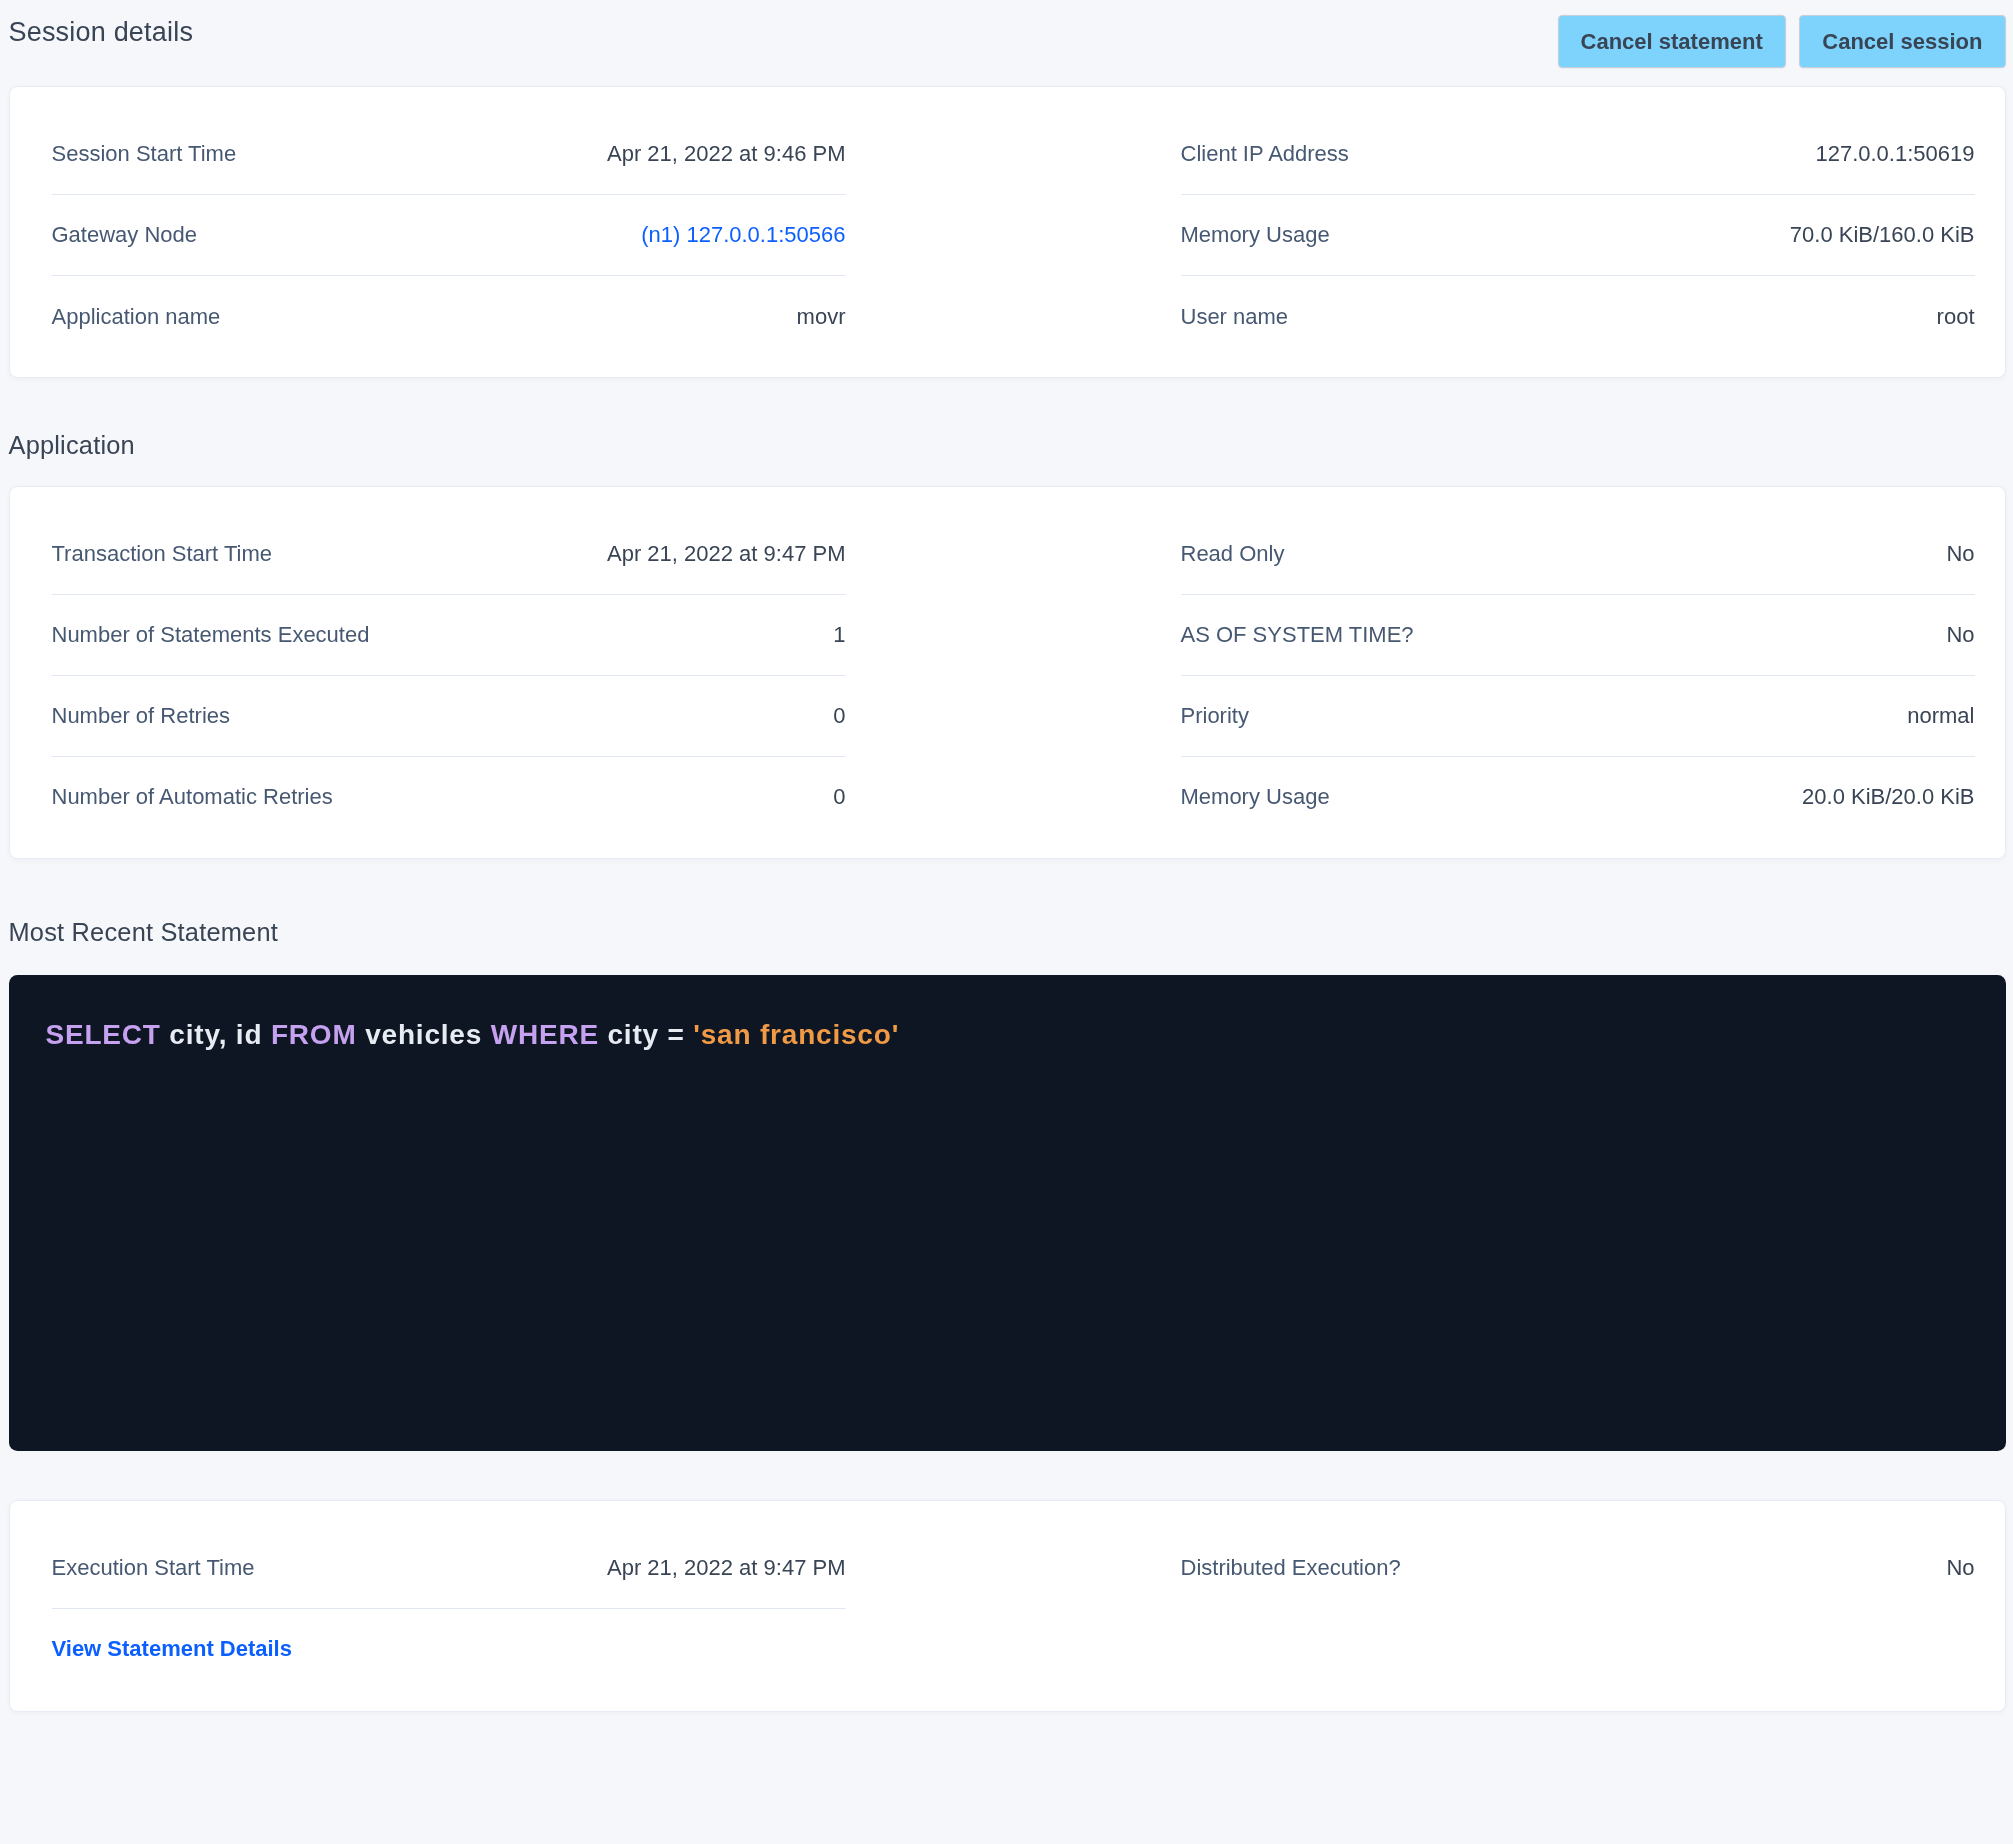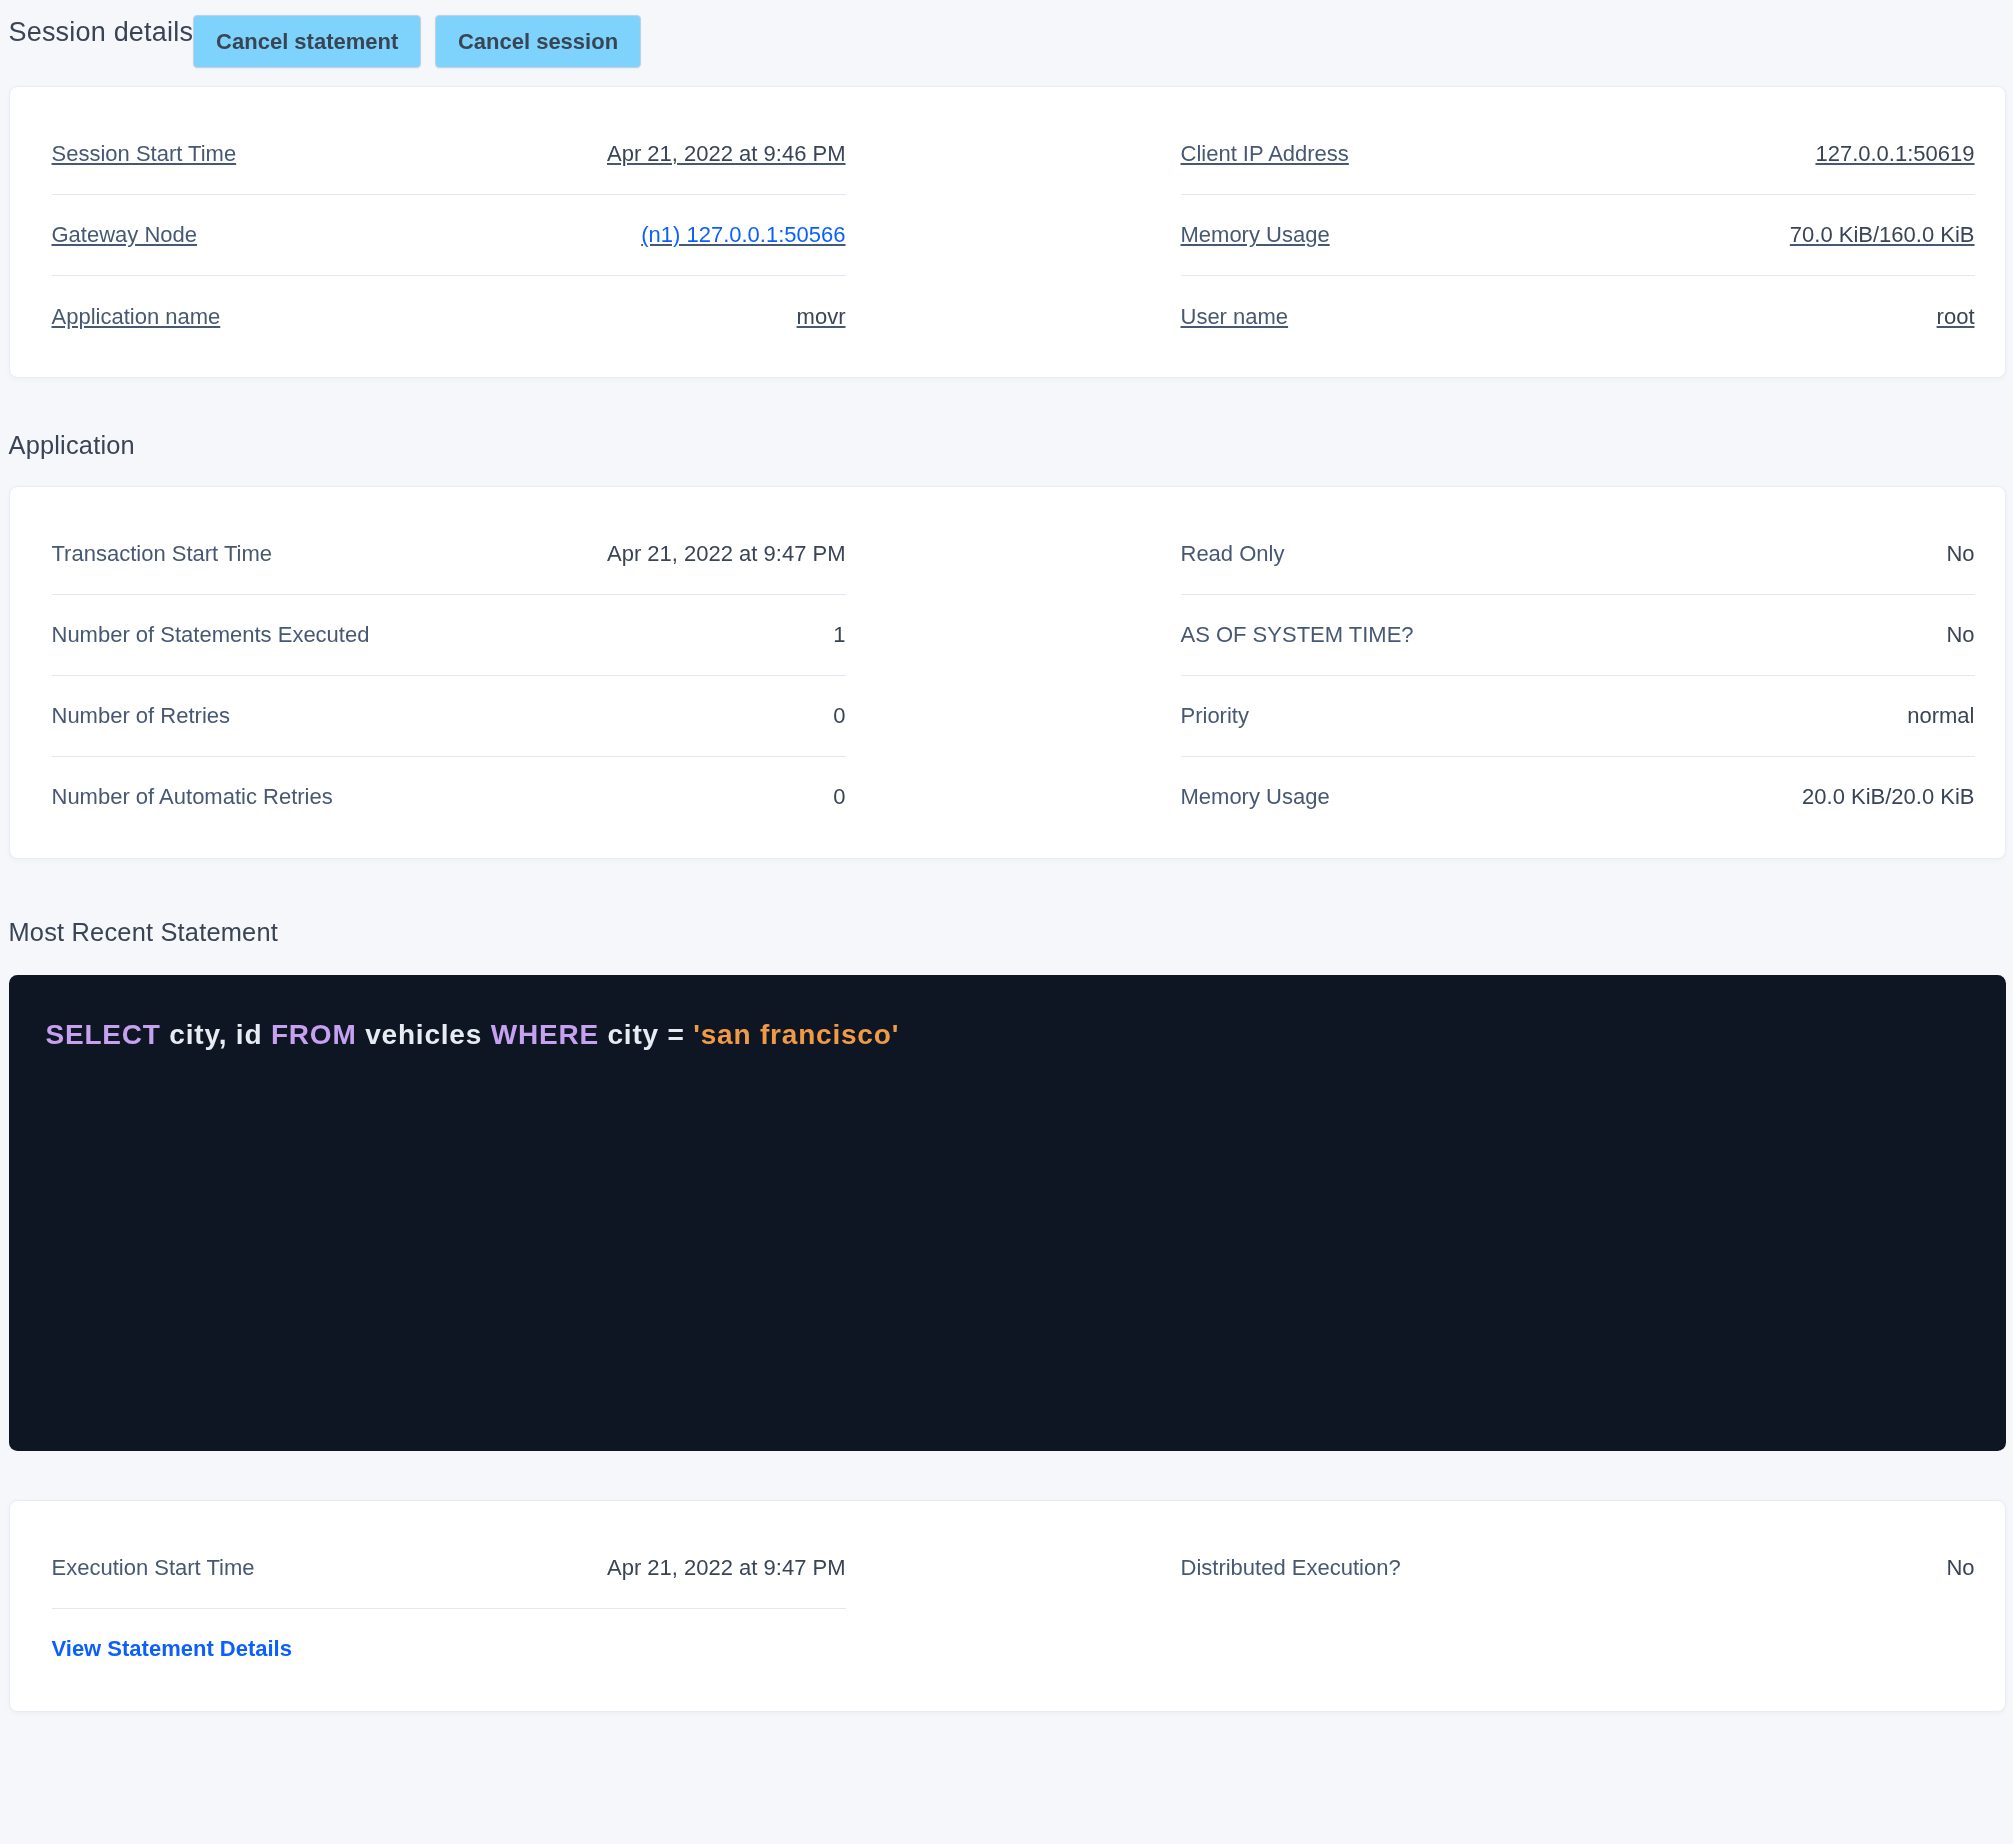--- a/index.html
+++ b/index.html
@@ -22,21 +22,21 @@
   body{
     min-height:1844px;
     background:var(--bg);
     font-family:"Liberation Sans", sans-serif;
     color:var(--text);
   }
   .page{padding:0 8.5px 16px 8.5px;}
 
   
   .page-header{
-    display:flex;justify-content:flex-start;align-items:flex-start;
+    display:flex;justify-content:space-between;align-items:flex-start;
     padding-top:10.2px;height:86px;
   }
   .page-title{
     font-size:27px;font-weight:400;color:var(--heading);
     letter-spacing:0.2px;padding-top:6.8px;
   }
   .header-buttons{display:flex;gap:13.6px;padding-top:5.1px;}
   .btn{
     height:53px;padding:0 22px;background:#7dd3fc;
     border:0.8px solid var(--btn-border);border-radius:4.2px;
@@ -91,21 +91,21 @@
     font-family:Liberation Sans, sans-serif;
     font-size:28px;font-weight:700;letter-spacing:0.8px;
     color:var(--code-plain);
     white-space:pre;
     margin-top:10px;
   }
   .tok-kw{color:var(--code-kw);}
   .tok-plain{color:var(--code-plain);}
   .tok-str{color:var(--code-str);}
 
-  .card-session{margin-top:0;text-decoration:underline;}
+  .card-session{margin-top:0;}
   .card-execution{margin-top:49px;}
   .card-execution .card-grid{padding-bottom:21px;}
   .link-row{justify-content:flex-start;}
   .exec-link{color:var(--link);text-decoration:none;font-size:22px;font-weight:600;text-align:center;}
 </style>
 </head>
 <body>
 
 <div class="page">
 

